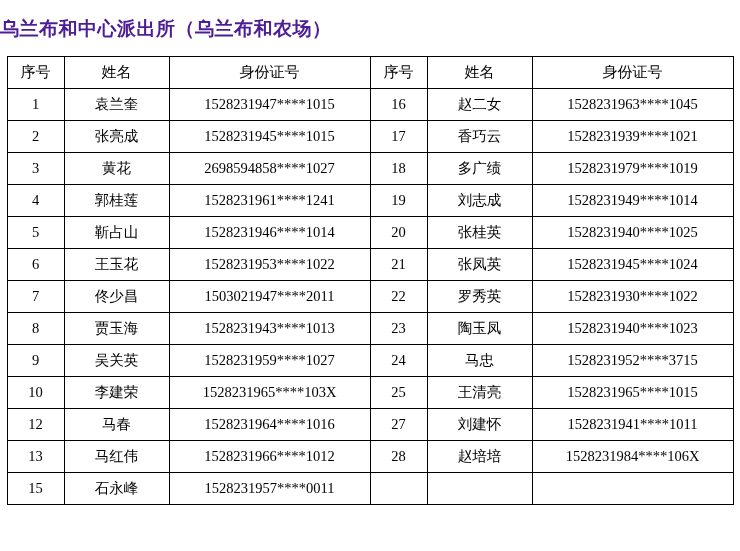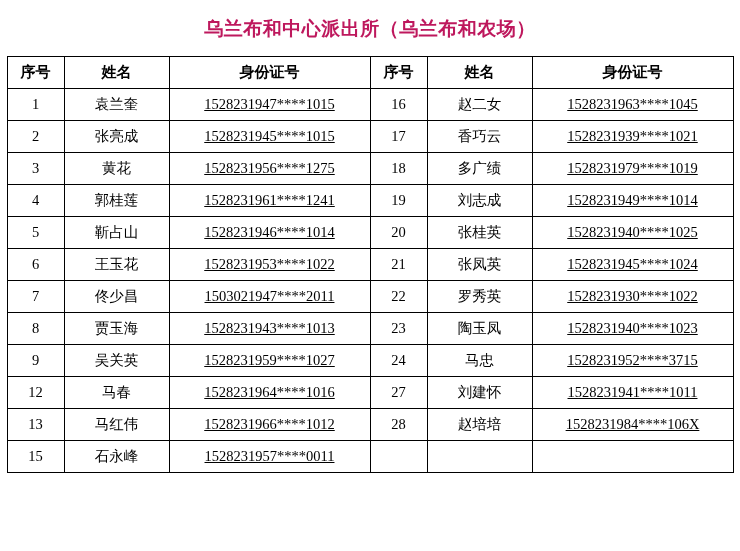--- a/index.html
+++ b/index.html
@@ -14,22 +14,21 @@
     color: #000000;
     overflow: hidden;
   }
   .page {
     width: 740px;
     height: 551px;
     position: relative;
     box-sizing: border-box;
   }
   .doc-title {
-    text-align: center;
-    color: #be185d;
+    color: #4c1d95;
     font-weight: bold;
     font-size: 19px;
     font-family: "Liberation Serif", "DejaVu Serif", serif;
     letter-spacing: 0.5px;
     padding-top: 16px;
     padding-bottom: 14px;
   }
   table.roster {
     border-collapse: collapse;
     table-layout: fixed;
@@ -43,30 +42,29 @@
     text-align: center;
     vertical-align: middle;
     font-size: 14.5px;
     height: 31px;
     line-height: 31px;
     padding: 0;
     white-space: nowrap;
     overflow: hidden;
   }
   table.roster th {
-    font-weight: bold;
+    font-weight: normal;
     font-size: 15px;
   }
   .col-seq   { width: 56px; }
   .col-name  { width: 104px; }
   .col-id    { width: 200px; }
   td.idnum {
     font-family: "Liberation Serif", "DejaVu Serif", serif;
     letter-spacing: 0px;
-    text-decoration: underline;
   }
   td.empty { }
 </style>
 </head>
 <body>
 
 <div class="page">
 
   <div class="doc-title">乌兰布和中心派出所（乌兰布和农场）</div>
 
@@ -97,21 +95,21 @@
         <td class="col-name">张亮成</td>
         <td class="col-id idnum">1528231945****1015</td>
         <td class="col-seq">17</td>
         <td class="col-name">香巧云</td>
         <td class="col-id idnum">1528231939****1021</td>
       </tr>
 
       <tr>
         <td class="col-seq">3</td>
         <td class="col-name">黄花</td>
-        <td class="col-id idnum">1528231956****1275</td>
+        <td class="col-id idnum">2698594858****1027</td>
         <td class="col-seq">18</td>
         <td class="col-name">多广绩</td>
         <td class="col-id idnum">1528231979****1019</td>
       </tr>
 
       <tr>
         <td class="col-seq">4</td>
         <td class="col-name">郭桂莲</td>
         <td class="col-id idnum">1528231961****1241</td>
         <td class="col-seq">19</td>
@@ -157,20 +155,28 @@
 
       <tr>
         <td class="col-seq">9</td>
         <td class="col-name">吴关英</td>
         <td class="col-id idnum">1528231959****1027</td>
         <td class="col-seq">24</td>
         <td class="col-name">马忠</td>
         <td class="col-id idnum">1528231952****3715</td>
       </tr>
 
+      <tr>
+        <td class="col-seq">10</td>
+        <td class="col-name">李建荣</td>
+        <td class="col-id idnum">1528231965****103X</td>
+        <td class="col-seq">25</td>
+        <td class="col-name">王清亮</td>
+        <td class="col-id idnum">1528231965****1015</td>
+      </tr>
 
 
       <tr>
         <td class="col-seq">12</td>
         <td class="col-name">马春</td>
         <td class="col-id idnum">1528231964****1016</td>
         <td class="col-seq">27</td>
         <td class="col-name">刘建怀</td>
         <td class="col-id idnum">1528231941****1011</td>
       </tr>

